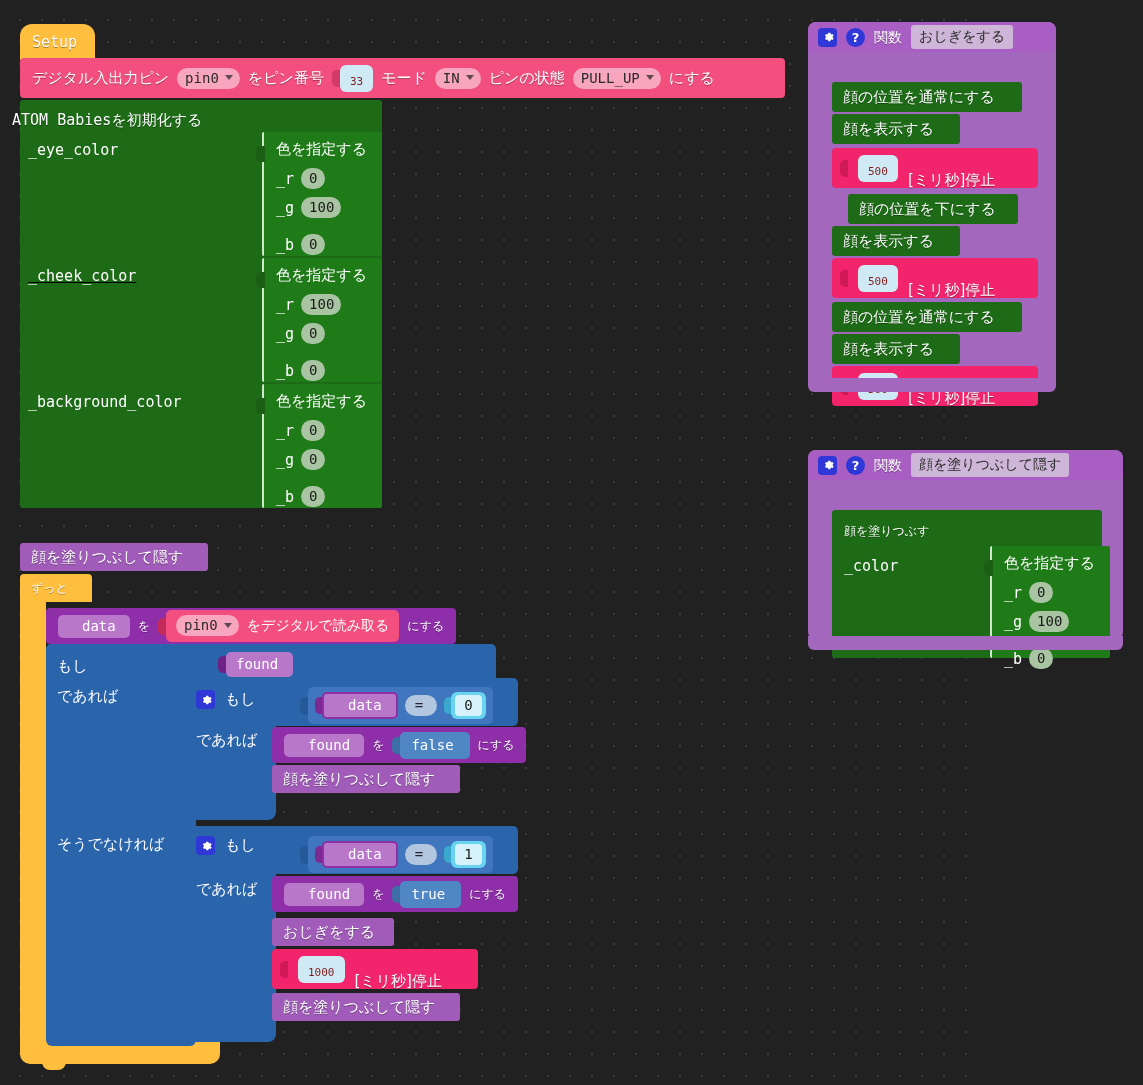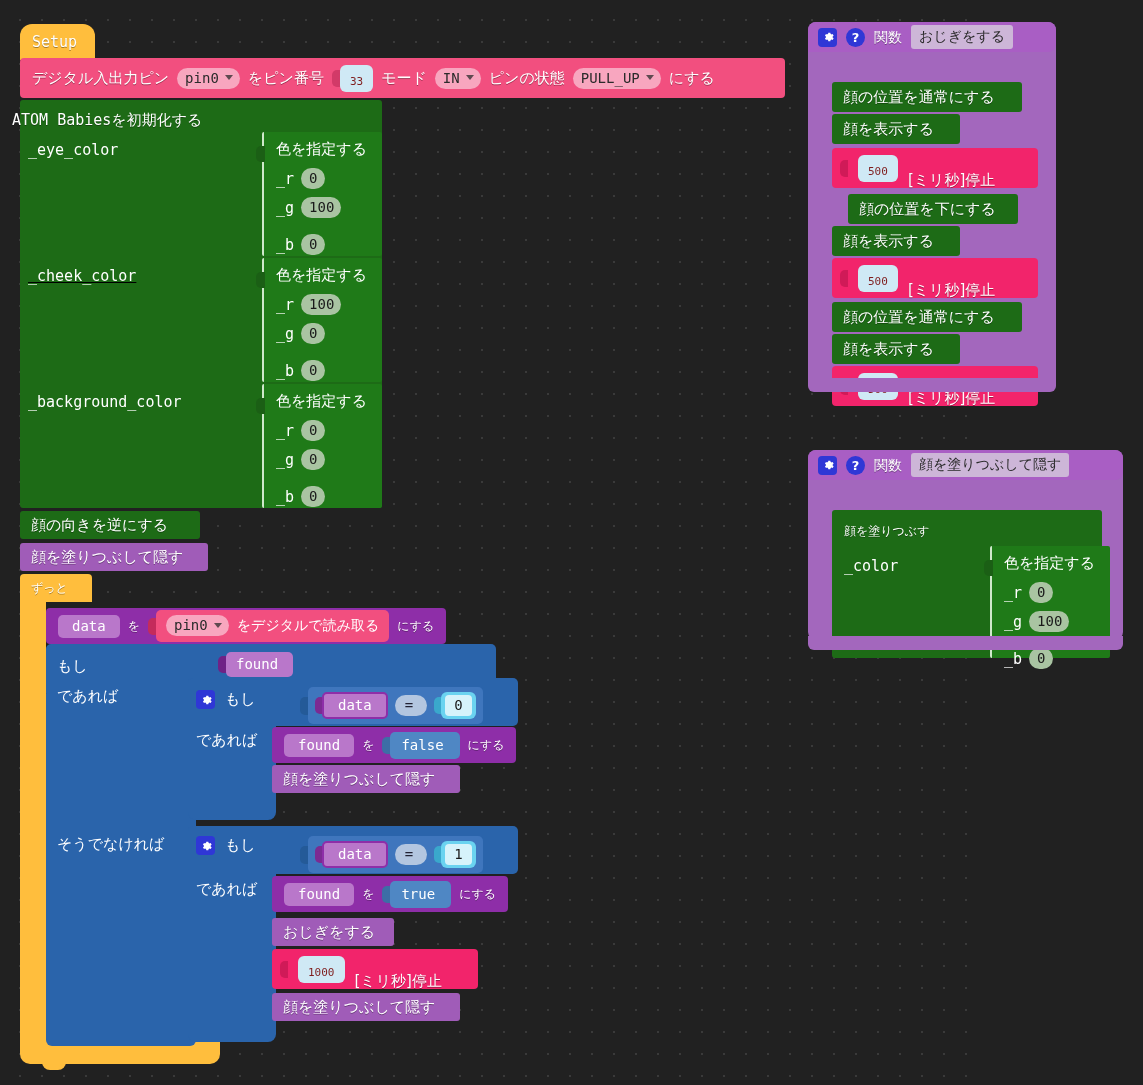--- a/index.html
+++ b/index.html
@@ -151,21 +151,21 @@
     position: absolute;
     display: flex; align-items: center; gap: 8px;
     background: #8e2ea8;
     border-radius: 4px;
     padding: 0 12px;
     height: 36px;
   }
   .chip-var {
     display: inline-flex; align-items: center; gap: 6px;
     background: #b977ca; color: #fff;
-    border-radius: 5px; padding: 4px 8px 5px 14px;
+    border-radius: 5px; padding: 4px 8px 5px 24px;
     font-family: "DejaVu Sans Mono", "Liberation Mono", monospace;
     font-size: 14px; line-height: 1;
   }
   .chip-var .caret {
     border-top-color: #ffffff; opacity: .85;
   }
   .chip-bool {
     display: inline-flex; align-items: center; gap: 6px;
     background: #4f87c4; color: #fff;
     border-radius: 5px; padding: 4px 8px 5px 9px;
@@ -340,23 +340,20 @@
     <div class="cb-row">
       <span class="cb-key">_g</span>
       <span class="chip chip-green">0</span>
     </div>
     <div class="cb-row">
       <span class="cb-key">_b</span>
       <span class="chip chip-green">0</span>
     </div>
   </div>
 
-  <div class="stmt g-stmt" style="left:20px; top:511px; width:180px;">
-    <span class="txt">顔の向きを逆にする</span>
-  </div>
   <div class="stmt p-stmt" style="left:20px; top:543px; width:188px;">
     <span class="txt">顔を塗りつぶして隠す</span>
   </div>
 
   <div class="abs" id="forever">
     <span class="txt">ずっと</span>
   </div>
   <div class="abs" id="forever-spine"></div>
   <div class="abs" id="forever-foot"></div>
   <div class="abs" id="forever-foot-notch"></div>

